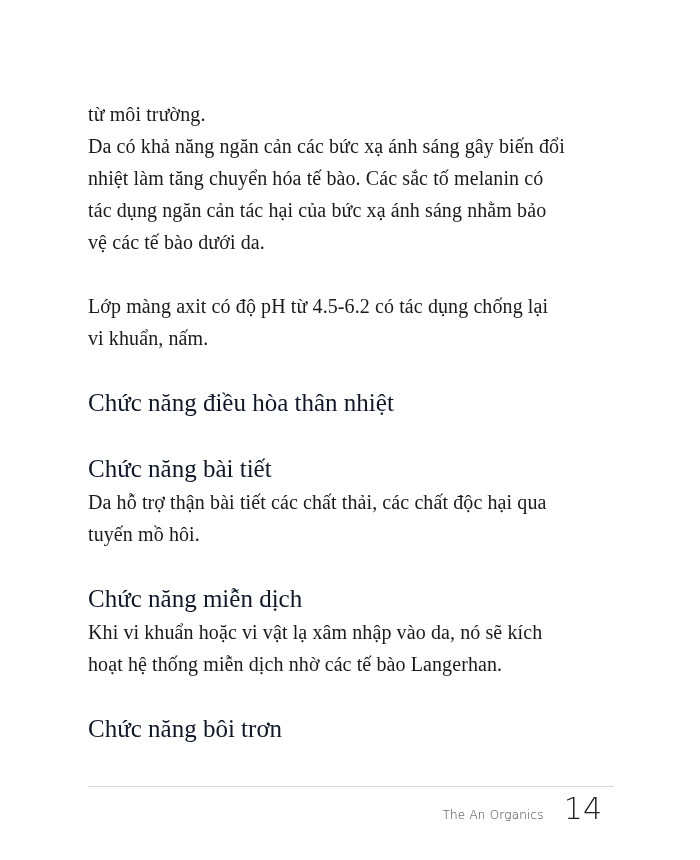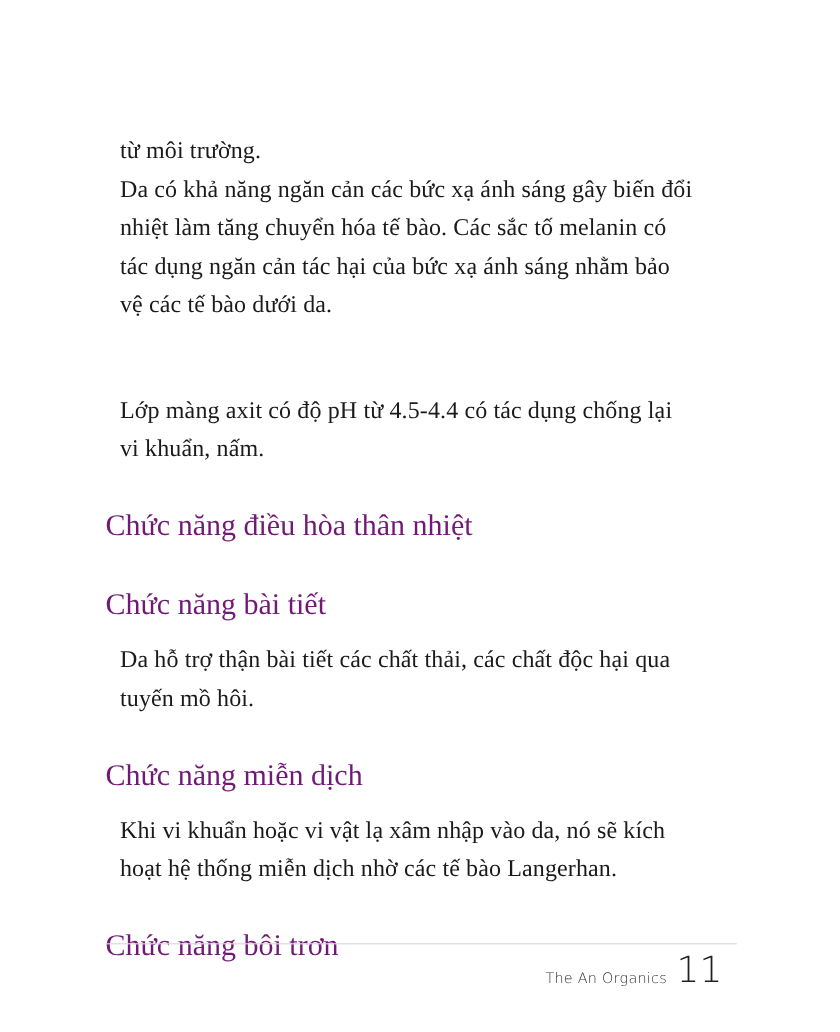--- a/index.html
+++ b/index.html
@@ -1,38 +1,38 @@
 <!DOCTYPE html>
 <html><head>
 <meta charset="utf-8">
 <style>
   html, body { margin:0; padding:0; background:#ffffff; }
   body { width:700px; height:860px; position:relative; overflow:hidden;
          font-family:"Liberation Serif", "DejaVu Serif", serif; color:#1a1a1a; }
   .page { position:absolute; left:88px; top:98px; width:530px; }
-  .p { font-size:20px; line-height:32px; margin:12px; white-space:pre-line; letter-spacing:0.1px; }
+  .p { font-size:20px; line-height:32px; margin:0; white-space:pre-line; letter-spacing:0.1px; }
   .gap { height:32px; }
-  .h { font-size:25px; line-height:34px; margin:0; color:#701a75; font-weight:normal; }
+  .h { font-size:25px; line-height:34px; margin:0; color:#0f172a; font-weight:normal; }
   .sec { margin-top:32px; }
   .rule { position:absolute; left:88px; top:786px; width:526px; height:1px; background:#d9d9d9; }
-  .footer { position:absolute; right:98px; top:792px; display:flex; align-items:flex-end; gap:8px; }
+  .footer { position:absolute; right:98px; top:792px; display:flex; align-items:flex-end; gap:20px; }
   .brand { font-family:"DejaVu Sans", sans-serif; font-size:12px; color:#333; font-weight:300; padding-bottom:4px; letter-spacing:0.2px; }
   .pnum { font-family:"DejaVu Sans", sans-serif; font-size:30px; line-height:34px; color:#222; font-weight:200; }
 </style>
 </head>
 <body>
 
 <div class="page">
   <p class="p">từ môi trường.
 Da có khả năng ngăn cản các bức xạ ánh sáng gây biến đổi
 nhiệt làm tăng chuyển hóa tế bào. Các sắc tố melanin có
 tác dụng ngăn cản tác hại của bức xạ ánh sáng nhằm bảo
 vệ các tế bào dưới da.</p>
   <div class="gap"></div>
-  <p class="p">Lớp màng axit có độ pH từ 4.5-4.4 có tác dụng chống lại
+  <p class="p">Lớp màng axit có độ pH từ 4.5-6.2 có tác dụng chống lại
 vi khuẩn, nấm.</p>
 
   <div class="sec">
     <h2 class="h">Chức năng điều hòa thân nhiệt</h2>
   </div>
 
   <div class="sec">
     <h2 class="h">Chức năng bài tiết</h2>
     <p class="p">Da hỗ trợ thận bài tiết các chất thải, các chất độc hại qua
 tuyến mồ hôi.</p>
@@ -45,14 +45,14 @@
   </div>
 
   <div class="sec">
     <h2 class="h">Chức năng bôi trơn</h2>
   </div>
 </div>
 
 <div class="rule"></div>
 <div class="footer">
   <span class="brand">The An Organics</span>
-  <span class="pnum">11</span>
+  <span class="pnum">14</span>
 </div>
 
 </body></html>

